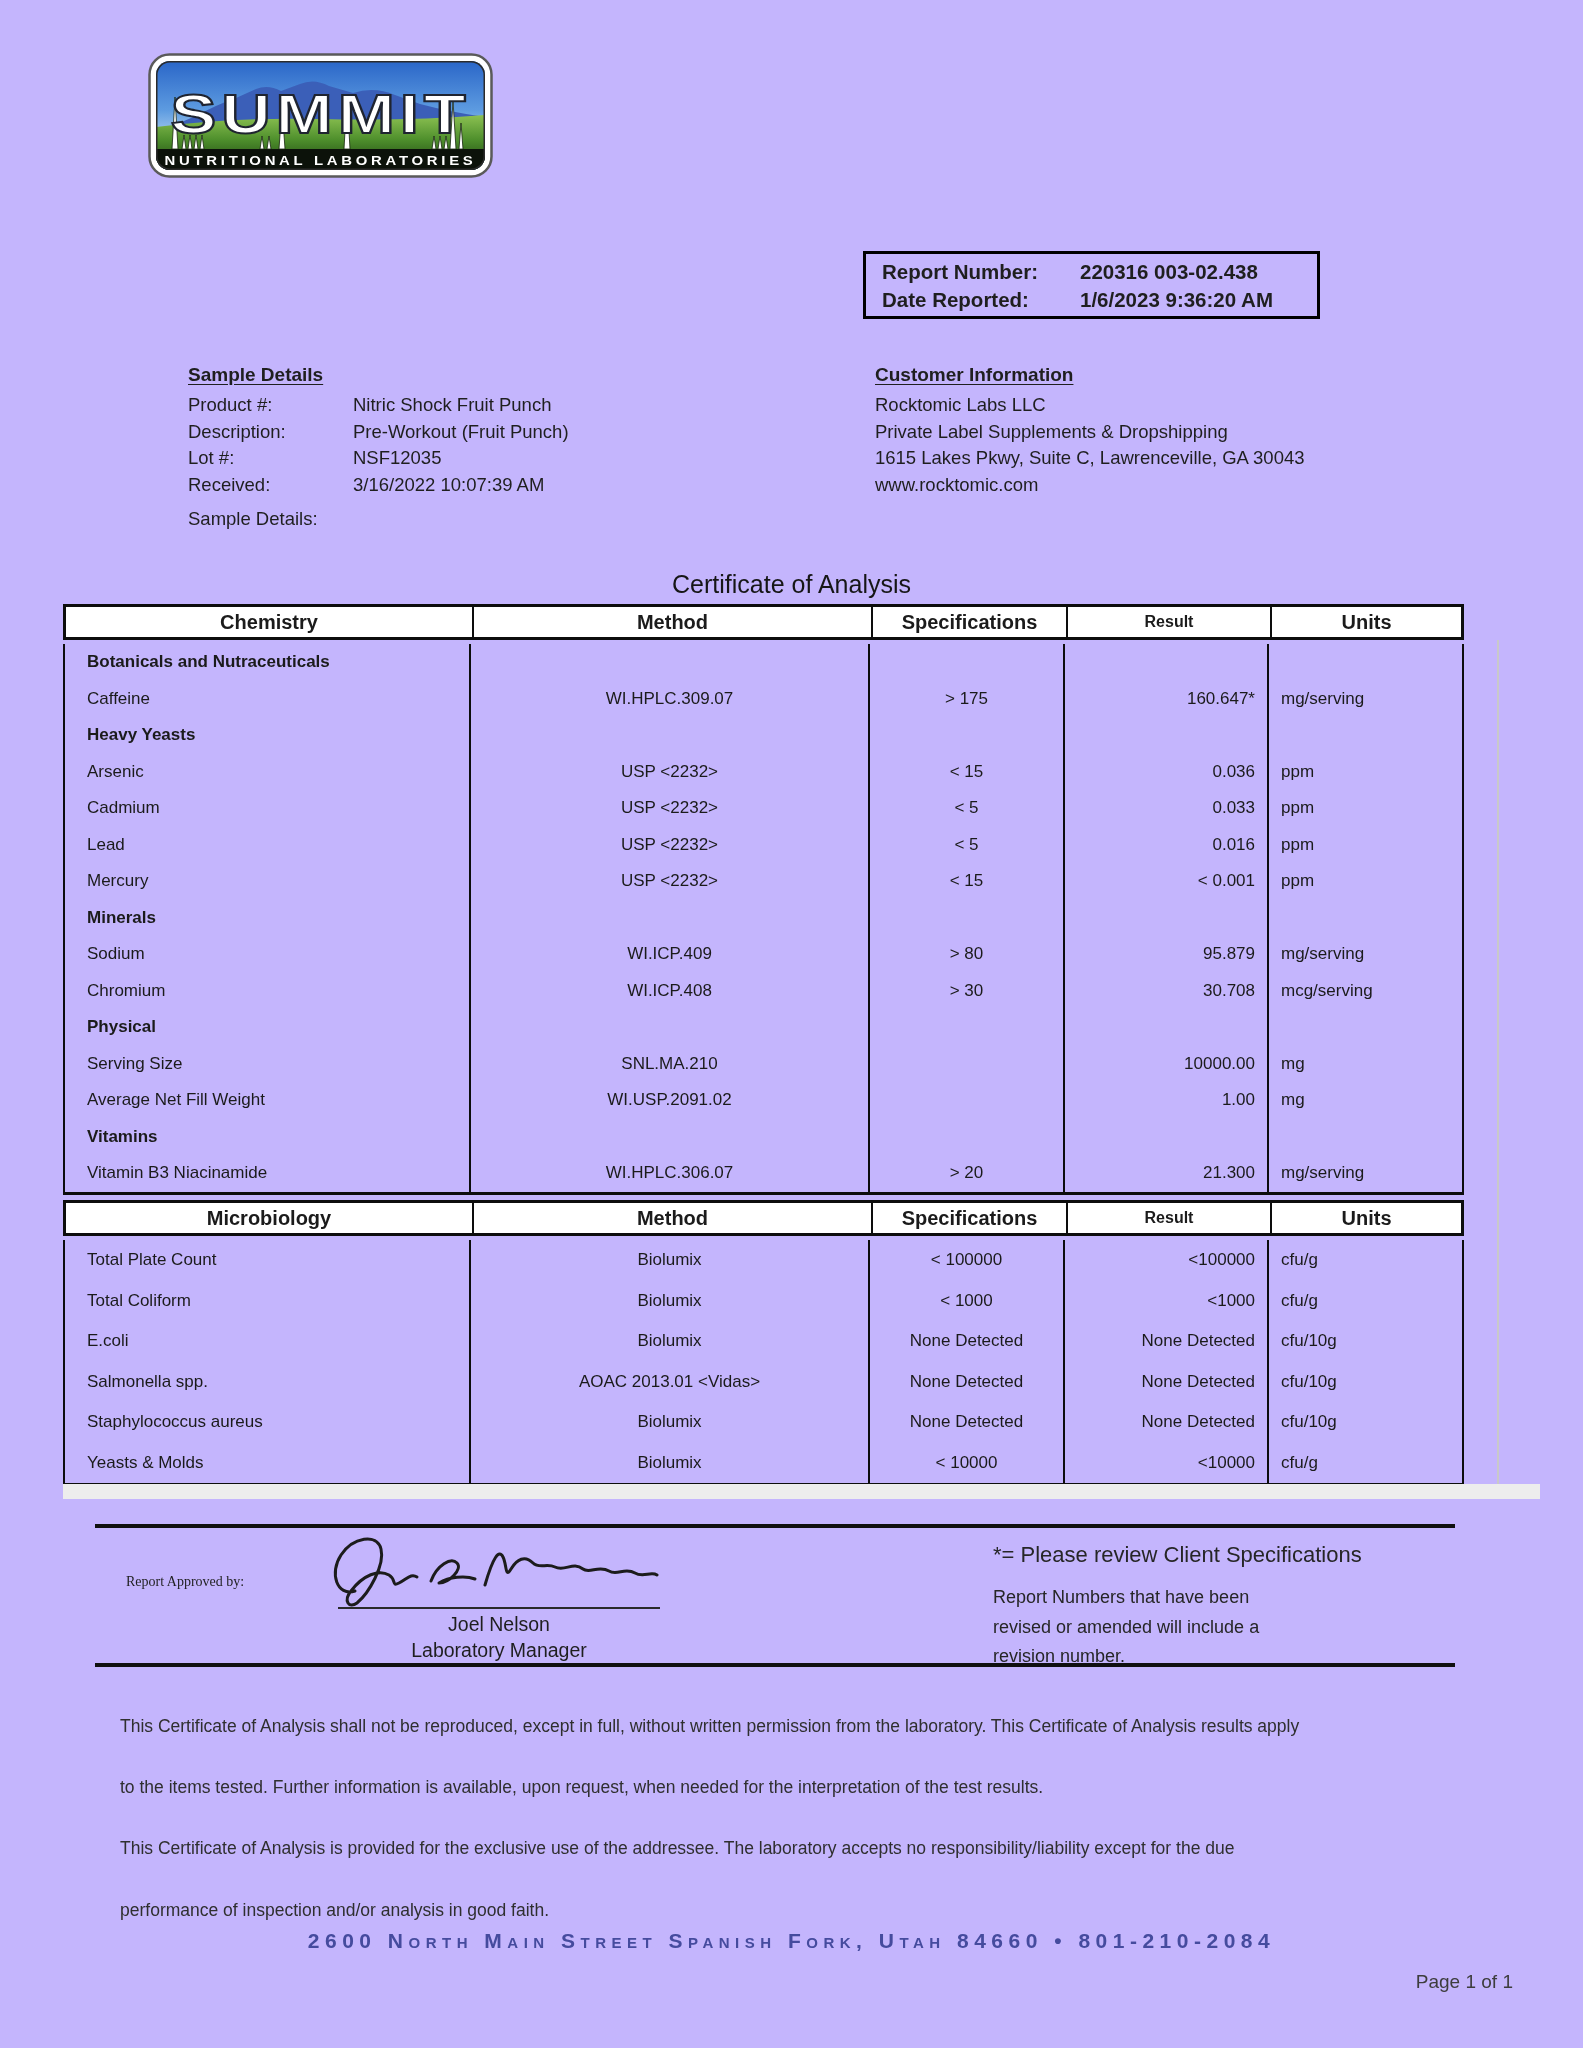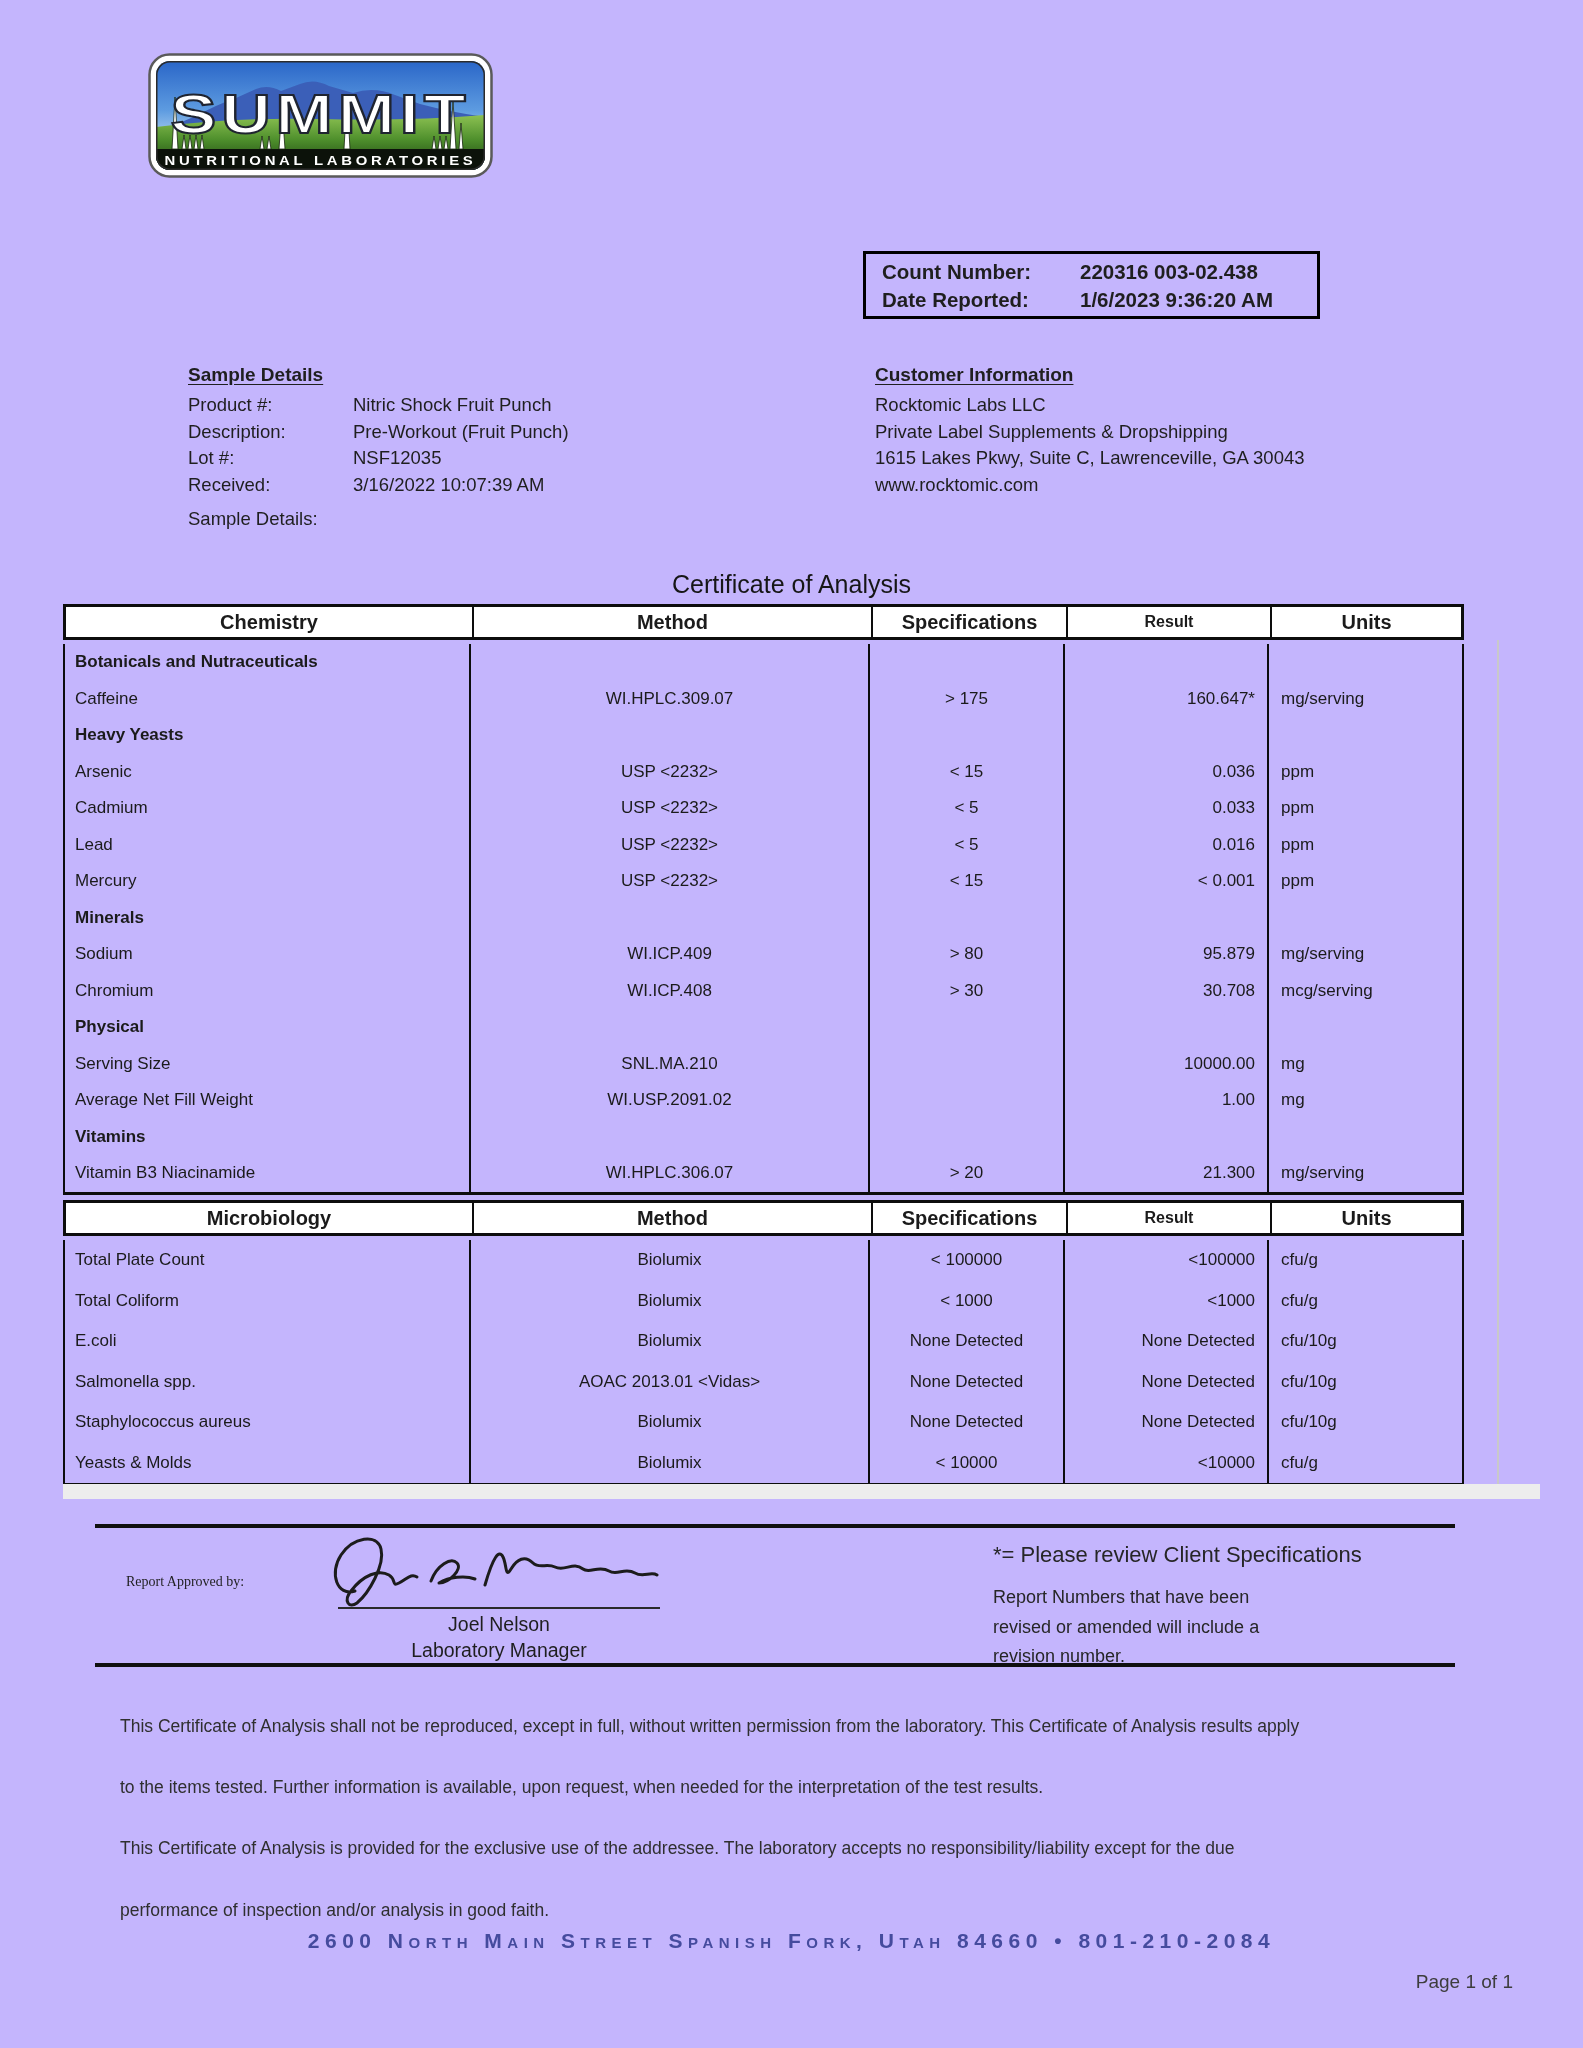--- a/index.html
+++ b/index.html
@@ -35,21 +35,21 @@
   #micro-table { top:1200px; }
   .tbl-header { display:grid; grid-template-columns:406px 399px 195px 204px 1fr; border:3px solid #0d0d0d; background:#fff; }
   .hcell { height:30px; display:flex; align-items:center; justify-content:center; font-weight:bold; font-size:20px; border-left:2px solid #0d0d0d; }
   .hcell:first-child { border-left:none; }
   .hcell.small { font-size:16px; }
   .tbl-body { margin-top:4px; border-left:2px solid #0d0d0d; border-right:2px solid #0d0d0d; border-bottom:3px solid #0d0d0d; }
   .trow { display:grid; grid-template-columns:404px 399px 195px 204px 1fr; }
   #chem-table .trow { height:36.5px; }
   #micro-table .trow { height:40.5px; }
   .cell { display:flex; align-items:center; font-size:17px; border-left:2px solid #0d0d0d; overflow:hidden; }
-  .cell.c0 { border-left:none; padding-left:10px; justify-content:flex-start; }
+  .cell.c0 { border-left:none; padding-left:22px; justify-content:flex-start; }
   .cell.c1, .cell.c2 { justify-content:center; text-align:center; }
   .cell.c3 { justify-content:flex-end; padding-right:12px; }
   .cell.c4 { justify-content:flex-start; padding-left:12px; }
   .cell.sect { font-weight:bold; }
 
   
   #table-shadow-band { position:absolute; left:63px; top:1484px; width:1477px; height:15px; background:#ededed; }
   #table-shadow-line { position:absolute; left:1497px; top:640px; width:2px; height:844px; background:#c9c9c9; }
 
   
@@ -118,21 +118,21 @@
       </g>
       <text x="172.5" y="80" text-anchor="middle" font-family="Liberation Sans, sans-serif" font-size="56" font-weight="bold" fill="#ffffff" stroke="#1f2430" stroke-width="2" letter-spacing="4" textLength="300" lengthAdjust="spacingAndGlyphs">SUMMIT</text>
       <text x="172.5" y="112" text-anchor="middle" font-family="Liberation Sans, sans-serif" font-size="12" font-weight="bold" fill="#ffffff" letter-spacing="3" textLength="312" lengthAdjust="spacingAndGlyphs">NUTRITIONAL LABORATORIES</text>
       <rect x="8" y="8" width="329" height="109" rx="14" fill="none" stroke="#2b2b2b" stroke-width="3"></rect>
     </g>
   </svg>
 
 
   <div class="report-box">
     <div class="rb-row">
-      <span class="rb-label">Count Number:</span>
+      <span class="rb-label">Report Number:</span>
       <span class="rb-value">220316 003-02.438</span>
     </div>
     <div class="rb-row">
       <span class="rb-label">Date Reported:</span>
       <span class="rb-value">1/6/2023 9:36:20 AM</span>
     </div>
   </div>
 
   <div id="sample-heading" class="blk-heading">Sample Details</div>
   <div id="sample-fields">

